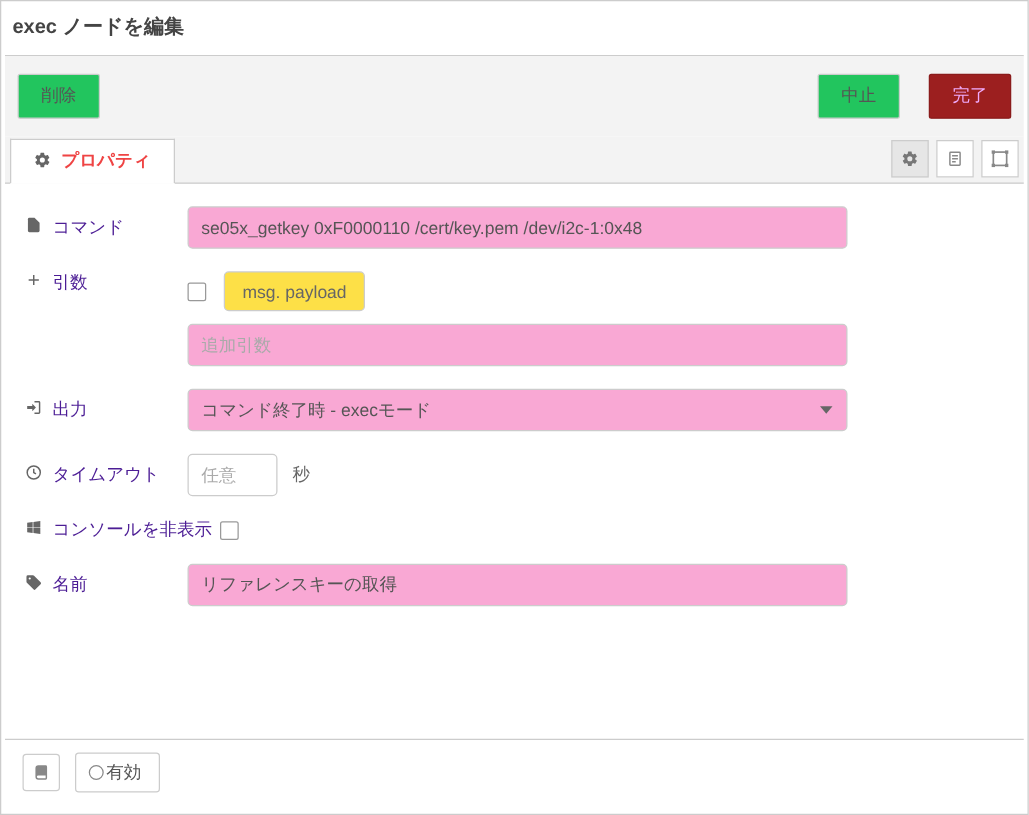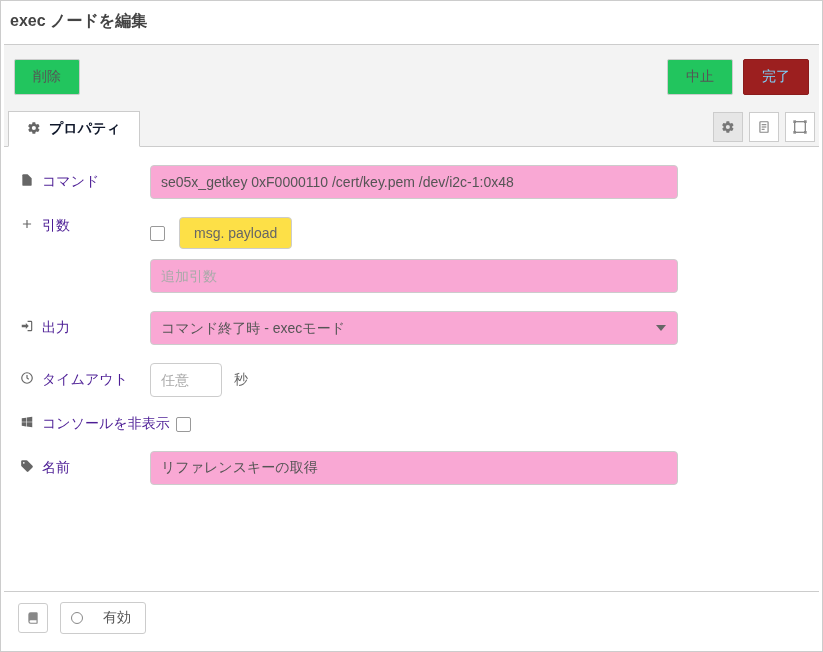--- a/index.html
+++ b/index.html
@@ -36,44 +36,44 @@
   border: 1px solid #ccc;
   background: #22c55e;
   font-size: 14px;
   color: #555;
   cursor: pointer;
   border-radius: 2px;
 }
 .btn-primary {
   background: #9c1f1f;
   border-color: #8a1b1b;
-  color: #7dd3fc;
-}
-.btn-row-right { display: flex; gap: 10px; }
+  color: #f0abfc;
+}
+.btn-row-right { display: flex; gap: 23px; }
 .tab-strip {
   background: #f3f3f3;
   display: flex;
   align-items: flex-end;
   padding: 0 4px;
   border-bottom: 1px solid #ccc;
   position: relative;
   height: 38px;
 }
 .tab {
   background: #fff;
   border: 1px solid #ccc;
   border-bottom: 1px solid #fff;
   padding: 8px 18px;
   font-size: 14px;
   display: flex;
   align-items: center;
   gap: 8px;
   position: relative;
   top: 1px;
-  color: #0f172a;
+  color: #ef4444;
   font-weight: bold;
   cursor: pointer;
 }
 .tab-spacer { flex: 1; }
 .tab-icons {
   display: flex;
   gap: 6px;
   align-items: center;
   padding-bottom: 4px;
 }
@@ -179,21 +179,21 @@
   cursor: pointer;
   color: #888;
   border-radius: 3px;
 }
 .enabled-pill {
   border: 1px solid #ccc;
   border-radius: 3px;
   padding: 6px 14px 6px 10px;
   display: flex;
   align-items: center;
-  gap: 20px;
+  gap: 2px;
   cursor: pointer;
 }
 .enabled-circle {
   width: 12px; height: 12px;
   border: 1.5px solid #888;
   border-radius: 50%;
 }
 input::placeholder { color: #aaa; }
 </style>
 </head>

